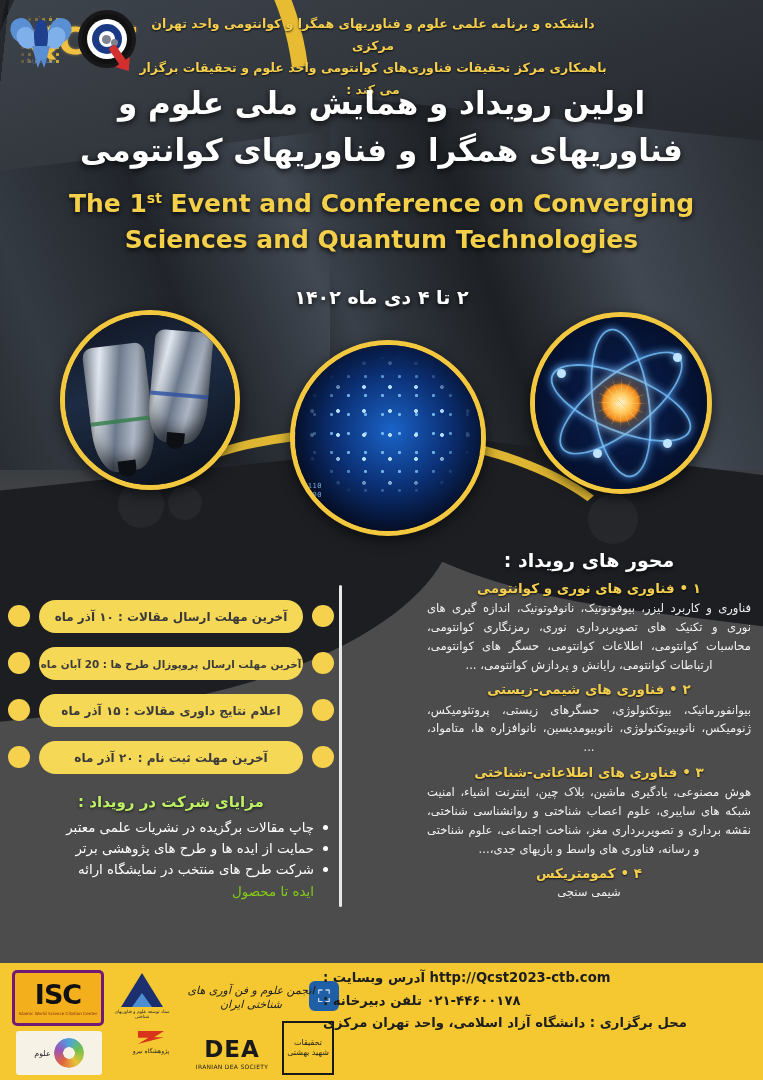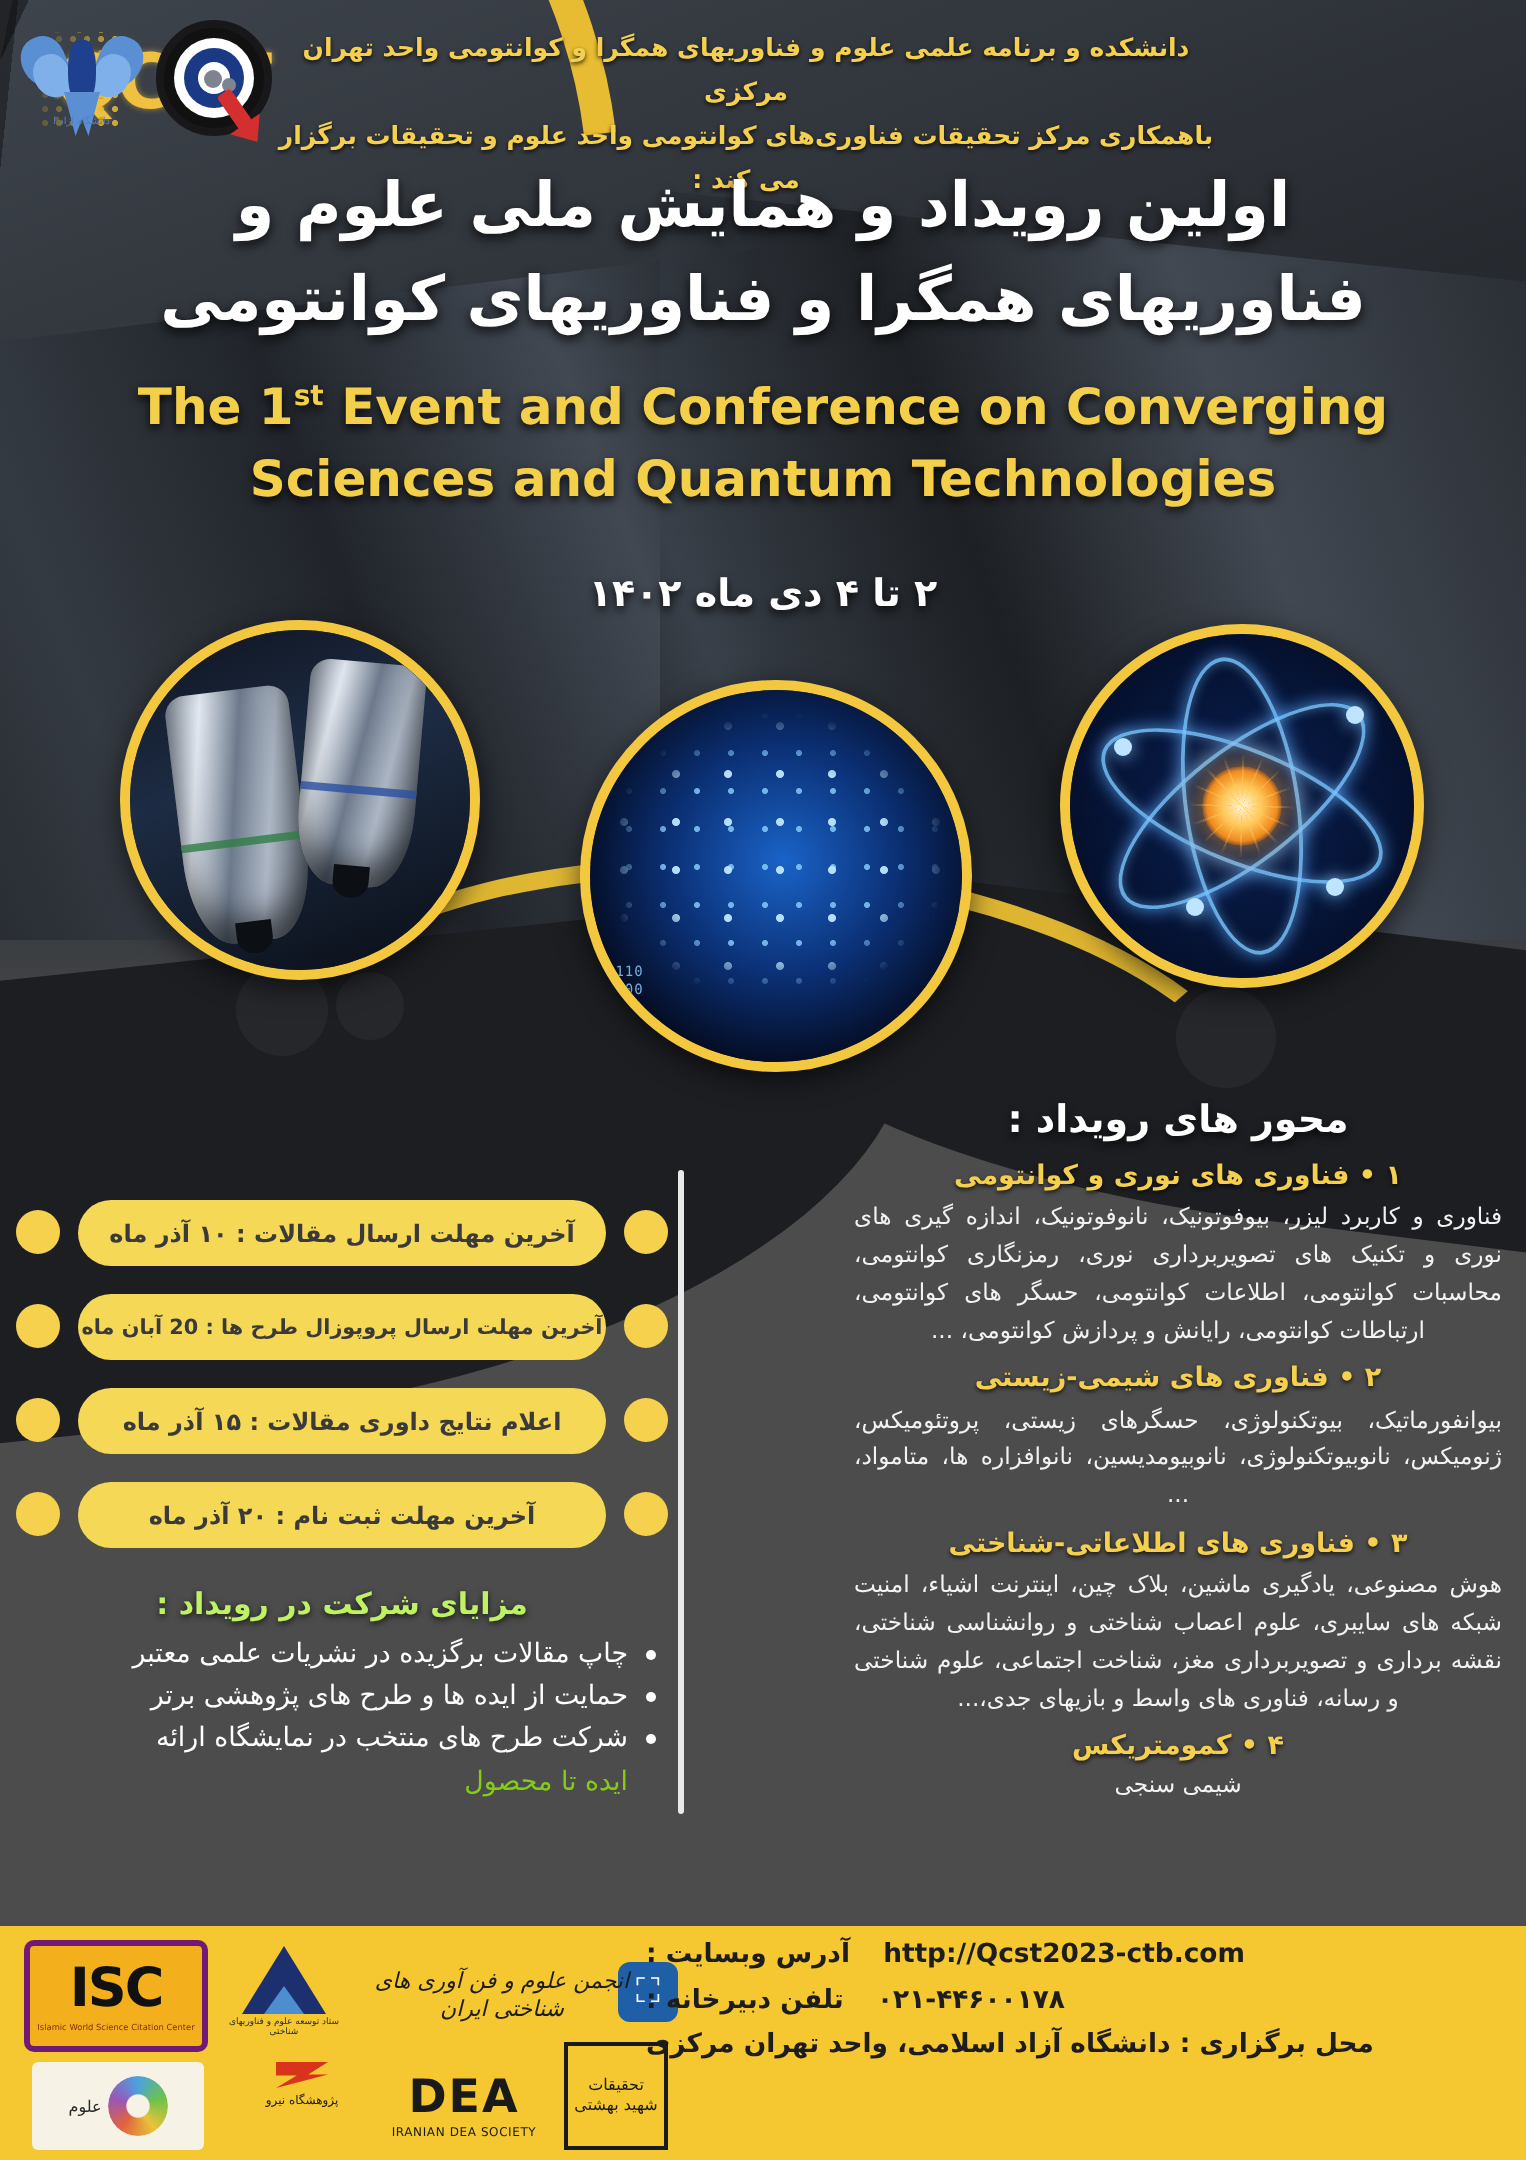--- a/index.html
+++ b/index.html
@@ -428,21 +428,21 @@
     position:absolute; right:8px; top:4px; width:432px;
     direction:rtl; text-align:left;
     color:#1d1d1d;
   }
   .contact-line {
     font-size:13.2px; font-weight:700; line-height:1.72;
     white-space:nowrap;
     text-align:left;
   }
   .contact-line .label { direction:rtl; unicode-bidi:embed; }
-  .contact-line .value { direction:ltr; unicode-bidi:embed; display:inline-block;margin-left:12px; }
+  .contact-line .value { direction:ltr; unicode-bidi:embed; display:inline-block; }
   .mosque-icon {
     position:absolute; right:424px; top:18px;
     width:30px; height:30px; border-radius:6px;
     background:#1f5fa8;
     display:flex; align-items:center; justify-content:center;
   }
   .mosque-icon .glyph {
     color:#fff; font-size:17px; line-height:1;
     font-family:"DejaVu Sans","Liberation Sans",sans-serif;
   }

